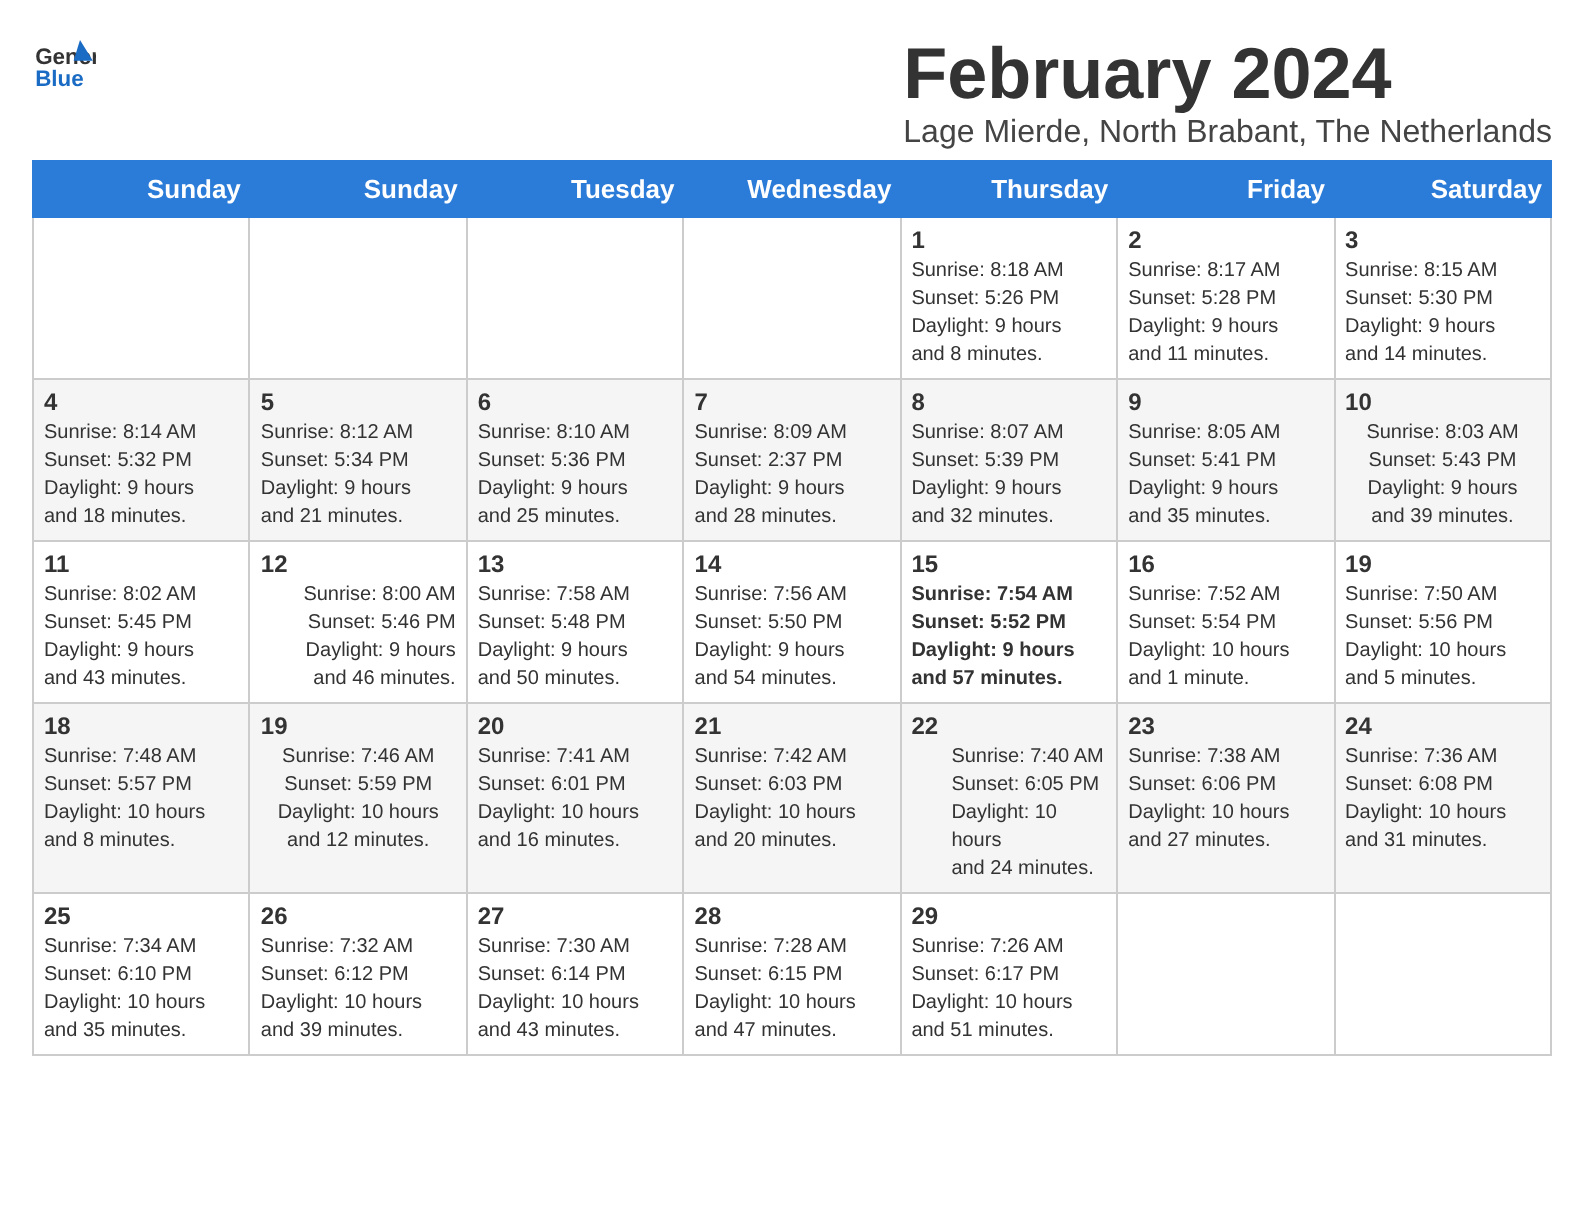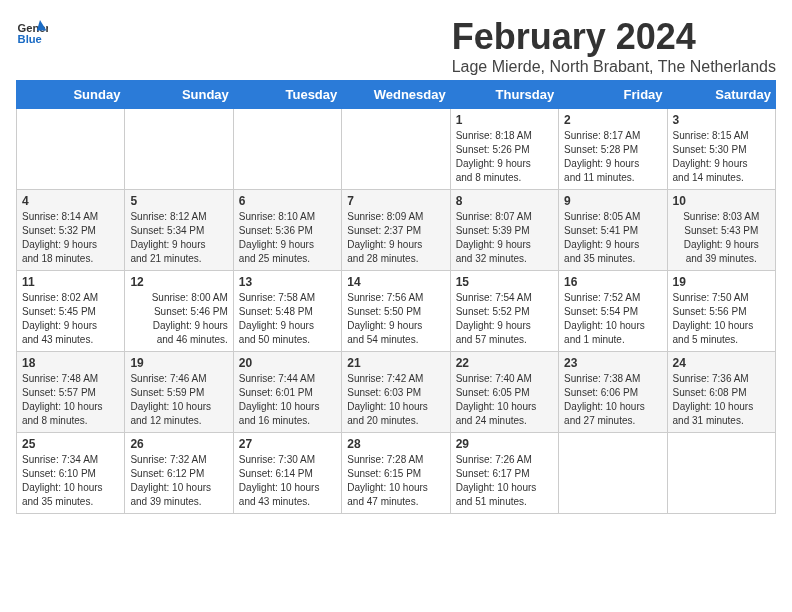--- a/index.html
+++ b/index.html
@@ -210,21 +210,21 @@
         </td>
         <td>
           <span class="day-number">14</span>
           <div class="day-info" style="white-space: pre-line;">Sunrise: 7:56 AM
 Sunset: 5:50 PM
 Daylight: 9 hours
 and 54 minutes.</div>
         </td>
         <td>
           <span class="day-number">15</span>
-          <div class="day-info" style="white-space: pre-line;">Sunrise: 7:54 AM
+          <div class="day-info" style="white-space: pre-line; font-weight: bold;">Sunrise: 7:54 AM
 Sunset: 5:52 PM
 Daylight: 9 hours
 and 57 minutes.</div>
         </td>
         <td>
           <span class="day-number">16</span>
           <div class="day-info" style="white-space: pre-line;">Sunrise: 7:52 AM
 Sunset: 5:54 PM
 Daylight: 10 hours
 and 1 minute.</div>
@@ -240,42 +240,42 @@
       <tr>
         <td>
           <span class="day-number">18</span>
           <div class="day-info" style="white-space: pre-line;">Sunrise: 7:48 AM
 Sunset: 5:57 PM
 Daylight: 10 hours
 and 8 minutes.</div>
         </td>
         <td>
           <span class="day-number">19</span>
-          <div class="day-info" style="white-space: pre-line;">Sunrise: 7:46 AM
+          <div class="day-info" style="white-space: pre-line; text-align: center;">Sunrise: 7:46 AM
 Sunset: 5:59 PM
 Daylight: 10 hours
 and 12 minutes.</div>
         </td>
         <td>
           <span class="day-number">20</span>
-          <div class="day-info" style="white-space: pre-line;">Sunrise: 7:44 AM
+          <div class="day-info" style="white-space: pre-line;">Sunrise: 7:41 AM
 Sunset: 6:01 PM
 Daylight: 10 hours
 and 16 minutes.</div>
         </td>
         <td>
           <span class="day-number">21</span>
           <div class="day-info" style="white-space: pre-line;">Sunrise: 7:42 AM
 Sunset: 6:03 PM
 Daylight: 10 hours
 and 20 minutes.</div>
         </td>
         <td>
           <span class="day-number">22</span>
-          <div class="day-info" style="white-space: pre-line;">Sunrise: 7:40 AM
+          <div class="day-info" style="white-space: pre-line; margin-left: 20px;">Sunrise: 7:40 AM
 Sunset: 6:05 PM
 Daylight: 10 hours
 and 24 minutes.</div>
         </td>
         <td>
           <span class="day-number">23</span>
           <div class="day-info" style="white-space: pre-line;">Sunrise: 7:38 AM
 Sunset: 6:06 PM
 Daylight: 10 hours
 and 27 minutes.</div>

